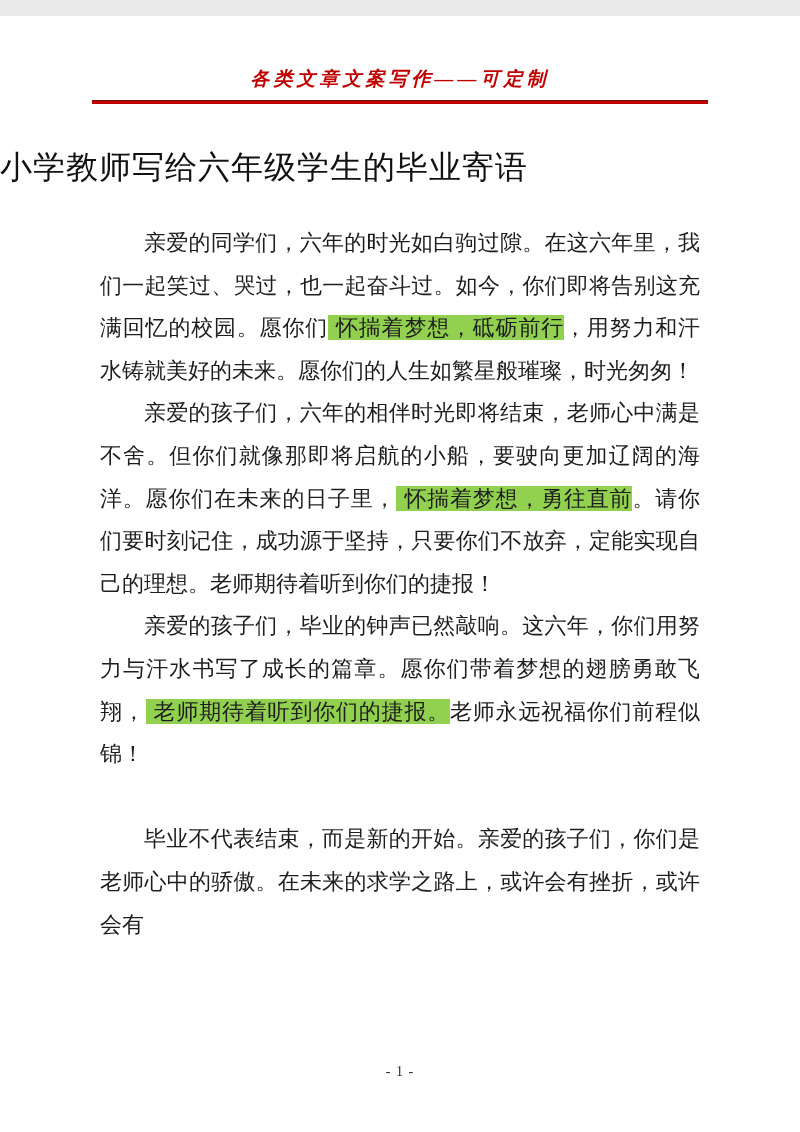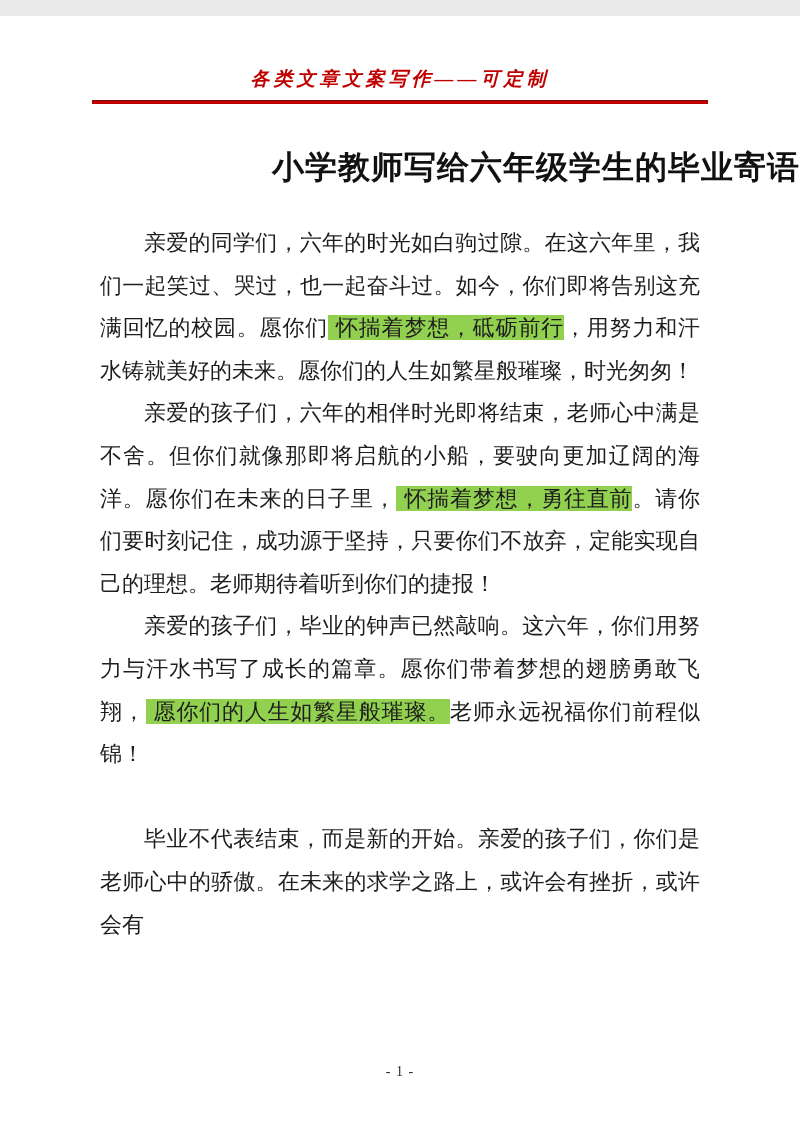--- a/index.html
+++ b/index.html
@@ -23,23 +23,23 @@
     font-weight: bold;
   }
   .header-rule {
     margin: 8px 92px 0 92px;
     border-top: 1.5px solid var(--rule-dark-red, #7a0c0c);
     border-bottom: 3px solid var(--header-red, #c00000);
     height: 0;
   }
   .doc-title {
     margin-top: 42px;
-    text-align: right;
+    text-align: left;
     font-size: 32px;
-    font-weight: bold;
+    font-weight: normal;
     color: #111111;
     letter-spacing: 1px;
   }
   .doc-body {
     margin: 32px 100px 0 100px;
     font-size: 22px;
     line-height: 42.6px;
     color: var(--body-text, #1d1d1d);
     text-align: justify;
   }
@@ -73,20 +73,20 @@
 
   <div class="doc-header">各类文章文案写作——可定制</div>
 
   <div class="header-rule"></div>
 
   <h1 class="doc-title">小学教师写给六年级学生的毕业寄语</h1>
 
   <div class="doc-body" id="doc-body">
       <p><span>亲爱的同学们，六年的时光如白驹过隙。在这六年里，我们一起笑过、哭过，也一起奋斗过。如今，你们即将告别这充满回忆的校园。愿你们</span><span class="hl">怀揣着梦想，砥砺前行</span><span>，用努力和汗水铸就美好的未来。愿你们的人生如繁星般璀璨，时光匆匆！</span></p>
       <p><span>亲爱的孩子们，六年的相伴时光即将结束，老师心中满是不舍。但你们就像那即将启航的小船，要驶向更加辽阔的海洋。愿你们在未来的日子里，</span><span class="hl">怀揣着梦想，勇往直前</span><span>。请你们要时刻记住，成功源于坚持，只要你们不放弃，定能实现自己的理想。老师期待着听到你们的捷报！</span></p>
-      <p><span>亲爱的孩子们，毕业的钟声已然敲响。这六年，你们用努力与汗水书写了成长的篇章。愿你们带着梦想的翅膀勇敢飞翔，</span><span class="hl">愿你们的人生如繁星般璀璨。</span><span>老师永远祝福你们前程似锦！</span></p>
+      <p><span>亲爱的孩子们，毕业的钟声已然敲响。这六年，你们用努力与汗水书写了成长的篇章。愿你们带着梦想的翅膀勇敢飞翔，</span><span class="hl">老师期待着听到你们的捷报。</span><span>老师永远祝福你们前程似锦！</span></p>
       <p class="blank-line"></p>
       <p><span>毕业不代表结束，而是新的开始。亲爱的孩子们，你们是老师心中的骄傲。在未来的求学之路上，或许会有挫折，或许会有</span></p>
     </div>
 
   <div class="doc-footer">- 1 -</div>
 
 </div>
 
 </body></html>

